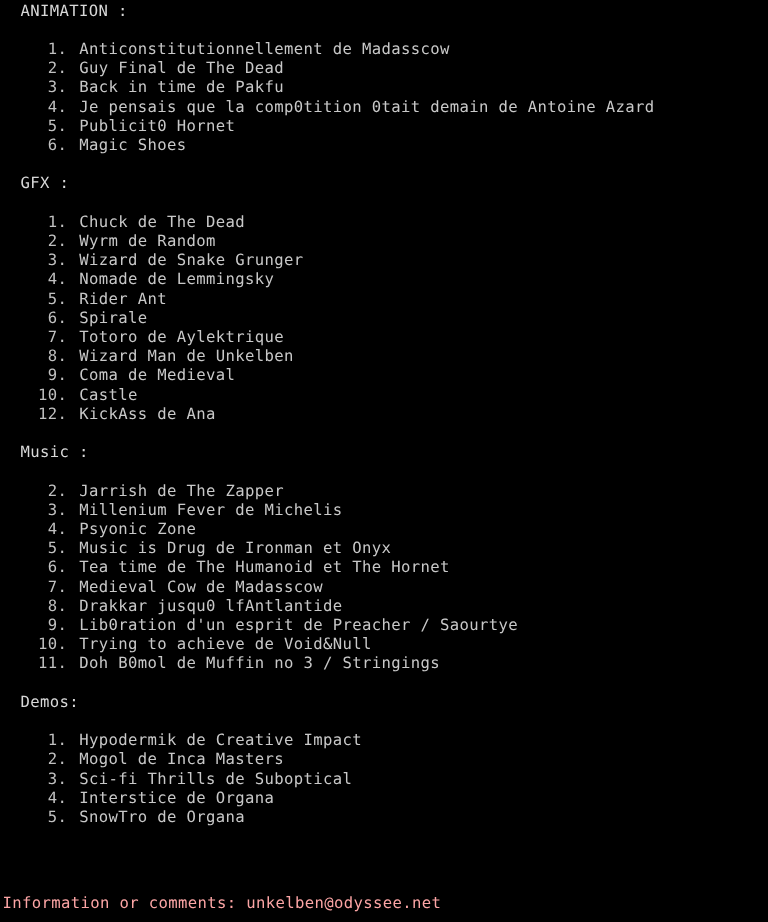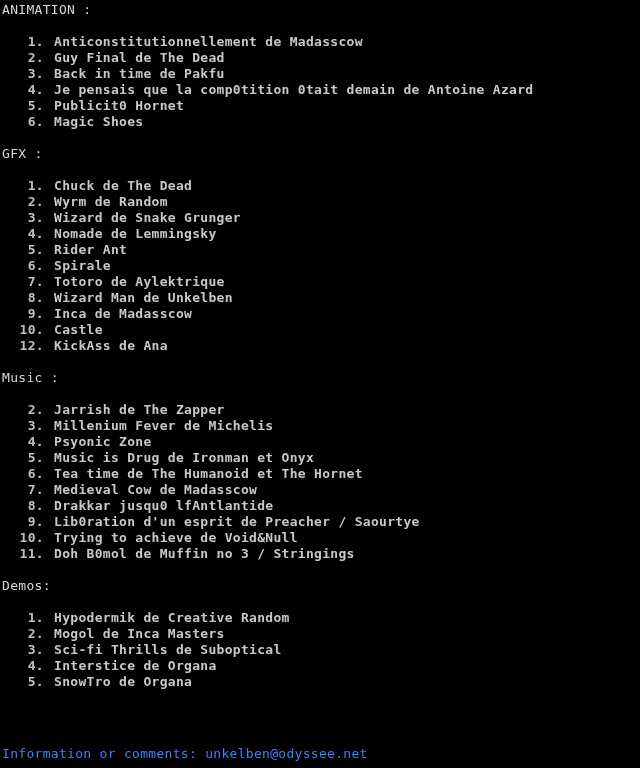--- a/index.html
+++ b/index.html
@@ -21,60 +21,59 @@
     height: 768px;
     position: relative;
     box-sizing: border-box;
     padding: 2px 0 0 0;
   }
   .section {
     margin: 0;
   }
   .section-title {
     color: #d8d8d8;
-    padding-left: 2px;
+    padding-left: 17px;
     height: 16px;
     white-space: pre;
     letter-spacing: 0.3px;
   }
   .spacer {
     height: 16px;
   }
   .list {
     margin: 0;
     padding: 0;
     list-style: none;
   }
   .entry {
     white-space: pre;
     height: 16px;
     color: #c0c0c0;
-    padding-left: 4px;
+    padding-left: 16px;
     letter-spacing: 0.3px;
-    font-weight: bold;
   }
   .num {
     display: inline-block;
     width: 40px;
     text-align: right;
     color: #c0c0c0;
   }
   .gap {
     display: inline-block;
     width: 10px;
   }
   .txt {
     color: #c8c8c8;
   }
   .footer {
     position: absolute;
     left: 2px;
     bottom: 6px;
     white-space: pre;
-    color: #3b82f6;
+    color: #fca5a5;
     letter-spacing: 0.3px;
   }
 </style>
 </head>
 <body>
 
 <div class="page">
   <div id="sections-root">
       <div class="section">
         <div class="section-title">ANIMATION :</div>
@@ -94,21 +93,21 @@
         <div class="spacer"></div>
         <ul class="list">
           <li class="entry"><span class="num">1.</span><span class="gap"></span><span class="txt">Chuck de The Dead</span></li>
           <li class="entry"><span class="num">2.</span><span class="gap"></span><span class="txt">Wyrm de Random</span></li>
           <li class="entry"><span class="num">3.</span><span class="gap"></span><span class="txt">Wizard de Snake Grunger</span></li>
           <li class="entry"><span class="num">4.</span><span class="gap"></span><span class="txt">Nomade de Lemmingsky</span></li>
           <li class="entry"><span class="num">5.</span><span class="gap"></span><span class="txt">Rider Ant</span></li>
           <li class="entry"><span class="num">6.</span><span class="gap"></span><span class="txt">Spirale</span></li>
           <li class="entry"><span class="num">7.</span><span class="gap"></span><span class="txt">Totoro de Aylektrique</span></li>
           <li class="entry"><span class="num">8.</span><span class="gap"></span><span class="txt">Wizard Man de Unkelben</span></li>
-          <li class="entry"><span class="num">9.</span><span class="gap"></span><span class="txt">Inca de Madasscow</span></li>
+          <li class="entry"><span class="num">9.</span><span class="gap"></span><span class="txt">Coma de Medieval</span></li>
           <li class="entry"><span class="num">10.</span><span class="gap"></span><span class="txt">Castle</span></li>
           <li class="entry"><span class="num">12.</span><span class="gap"></span><span class="txt">KickAss de Ana</span></li>
         </ul>
         <div class="spacer"></div>
       </div>
       <div class="section">
         <div class="section-title">Music :</div>
         <div class="spacer"></div>
         <ul class="list">
           <li class="entry"><span class="num">2.</span><span class="gap"></span><span class="txt">Jarrish de The Zapper</span></li>
@@ -121,21 +120,21 @@
           <li class="entry"><span class="num">9.</span><span class="gap"></span><span class="txt">Lib0ration d'un esprit de Preacher / Saourtye</span></li>
           <li class="entry"><span class="num">10.</span><span class="gap"></span><span class="txt">Trying to achieve de Void&amp;Null</span></li>
           <li class="entry"><span class="num">11.</span><span class="gap"></span><span class="txt">Doh B0mol de Muffin no 3 / Stringings</span></li>
         </ul>
         <div class="spacer"></div>
       </div>
       <div class="section">
         <div class="section-title">Demos:</div>
         <div class="spacer"></div>
         <ul class="list">
-          <li class="entry"><span class="num">1.</span><span class="gap"></span><span class="txt">Hypodermik de Creative Random</span></li>
+          <li class="entry"><span class="num">1.</span><span class="gap"></span><span class="txt">Hypodermik de Creative Impact</span></li>
           <li class="entry"><span class="num">2.</span><span class="gap"></span><span class="txt">Mogol de Inca Masters</span></li>
           <li class="entry"><span class="num">3.</span><span class="gap"></span><span class="txt">Sci-fi Thrills de Suboptical</span></li>
           <li class="entry"><span class="num">4.</span><span class="gap"></span><span class="txt">Interstice de Organa</span></li>
           <li class="entry"><span class="num">5.</span><span class="gap"></span><span class="txt">SnowTro de Organa</span></li>
         </ul>
         <div class="spacer"></div>
       </div>
     </div>
   <div class="footer">Information or comments: unkelben@odyssee.net</div>
 </div>

